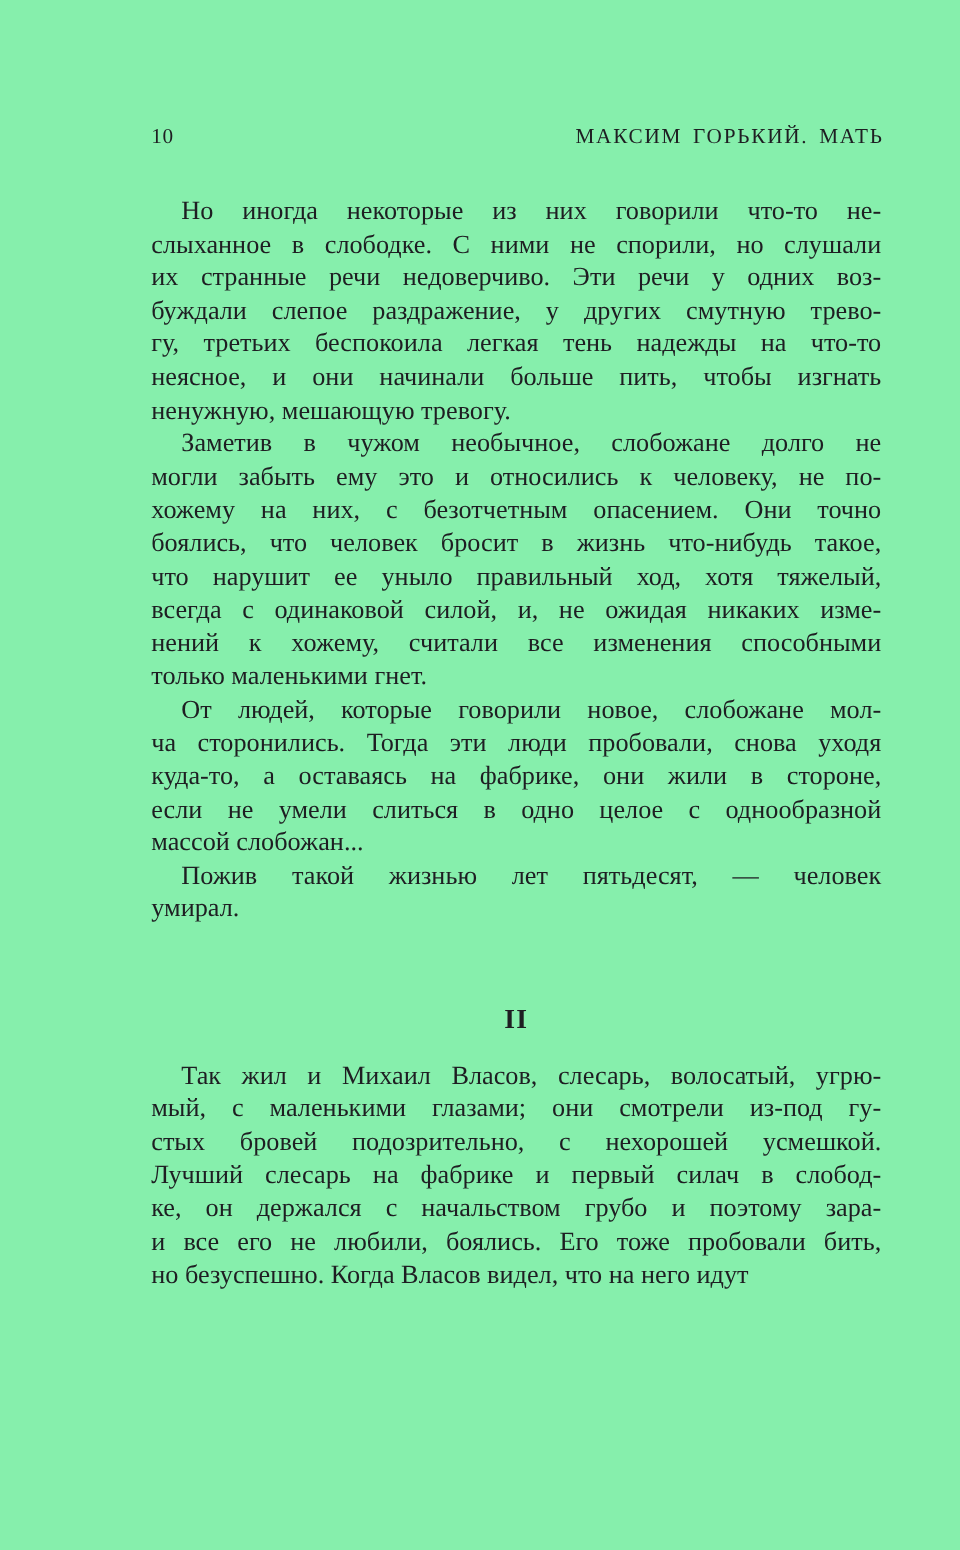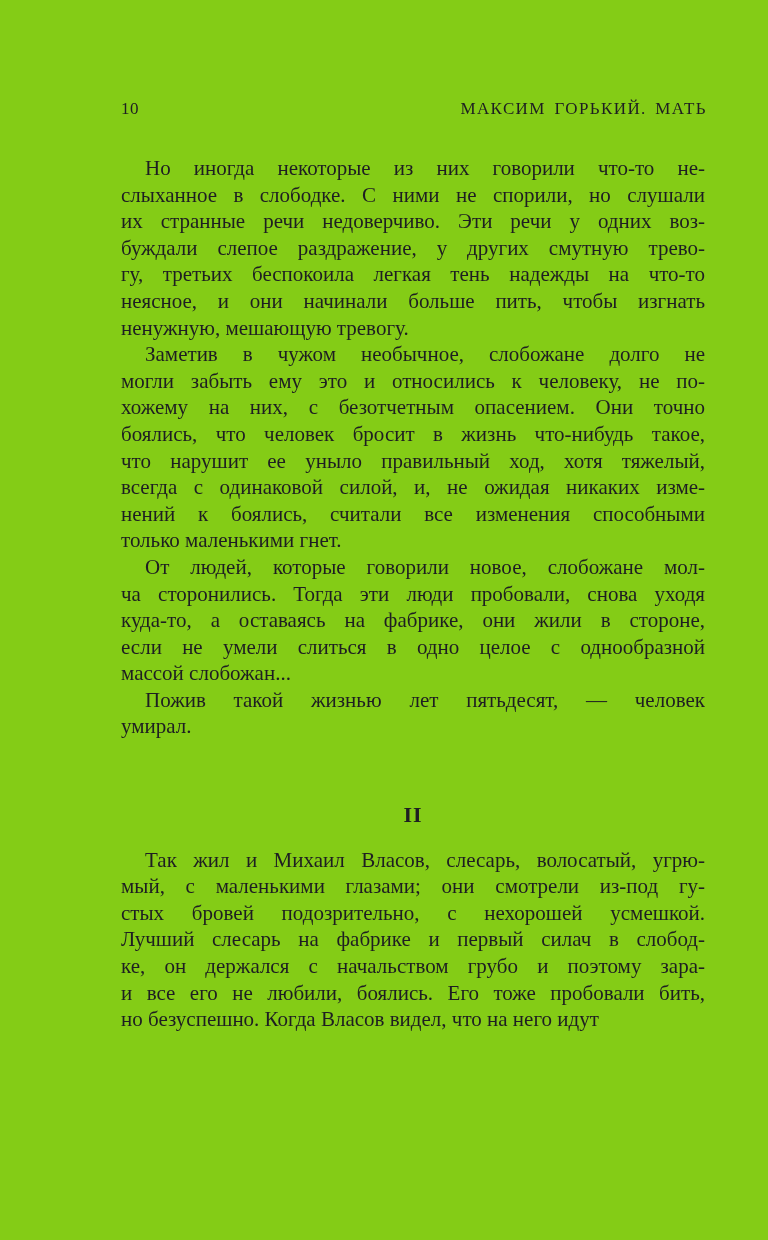--- a/index.html
+++ b/index.html
@@ -11,21 +11,21 @@
     height: 1240px;
     background: #fdfdfd;
     font-family: "Liberation Serif", "DejaVu Serif", serif;
     color: #1e1e22;
     position: relative;
     overflow: hidden;
   }
   .page {
     position: absolute;
     inset: 0;
-    background: #84cc16;
+    background: #86efac;
     padding-left: 40px;
   }
   .running-head {
     position: absolute;
     top: 99px;
     left: 121px;
     width: 586px;
     display: flex;
     justify-content: space-between;
     align-items: baseline;
@@ -88,21 +88,21 @@
         <div class="line">неясное, и они начинали больше пить, чтобы изгнать</div>
         <div class="line last">ненужную, мешающую тревогу.</div>
       </div>
       <div class="paragraph">
         <div class="line first">Заметив в чужом необычное, слобожане долго не</div>
         <div class="line">могли забыть ему это и относились к человеку, не по-</div>
         <div class="line">хожему на них, с безотчетным опасением. Они точно</div>
         <div class="line">боялись, что человек бросит в жизнь что-нибудь такое,</div>
         <div class="line">что нарушит ее уныло правильный ход, хотя тяжелый,</div>
         <div class="line">всегда с одинаковой силой, и, не ожидая никаких изме-</div>
-        <div class="line">нений к боялись, считали все изменения способными</div>
+        <div class="line">нений к хожему, считали все изменения способными</div>
         <div class="line last">только маленькими гнет.</div>
       </div>
       <div class="paragraph">
         <div class="line first">От людей, которые говорили новое, слобожане мол-</div>
         <div class="line">ча сторонились. Тогда эти люди пробовали, снова уходя</div>
         <div class="line">куда-то, а оставаясь на фабрике, они жили в стороне,</div>
         <div class="line">если не умели слиться в одно целое с однообразной</div>
         <div class="line last">массой слобожан...</div>
       </div>
       <div class="paragraph">

